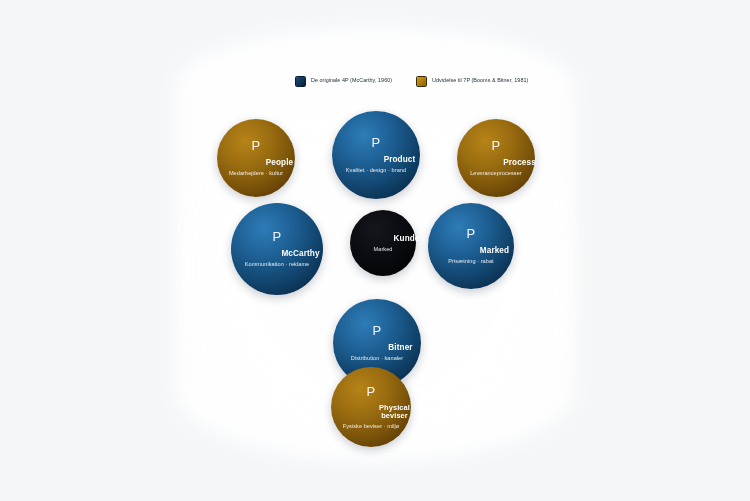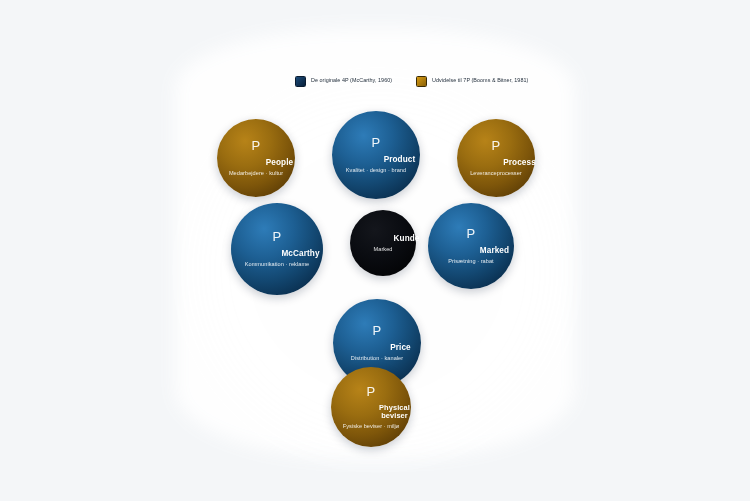--- a/index.html
+++ b/index.html
@@ -188,21 +188,21 @@
 </div>
 
 <div class="node blue" id="node-price">
   <span class="glyph">P</span>
   <span class="title">Marked</span>
   <span class="subtitle">Prisætning · rabat</span>
 </div>
 
 <div class="node blue" id="node-place">
   <span class="glyph">P</span>
-  <span class="title">Price</span>
+  <span class="title">Bitner</span>
   <span class="subtitle">Distribution · kanaler</span>
 </div>
 
 <div class="node gold" id="node-physevidence">
   <span class="glyph">P</span>
   <span class="title">Physical beviser</span>
   <span class="subtitle">Fysiske beviser · miljø</span>
 </div>
 
 </body></html>

